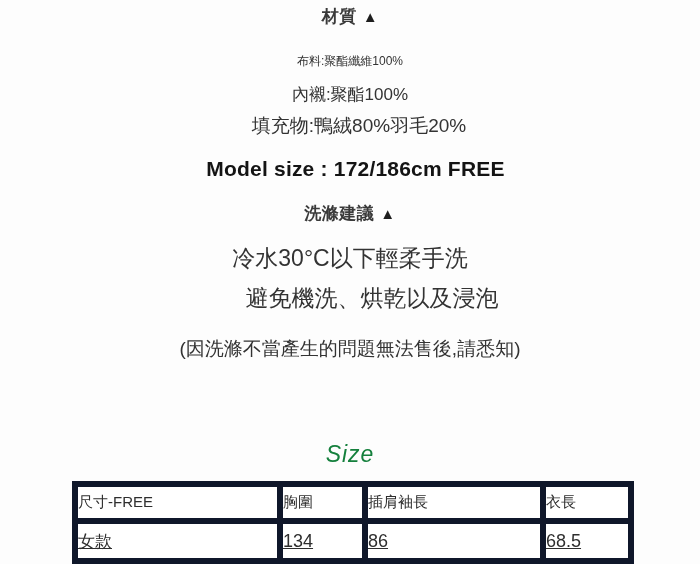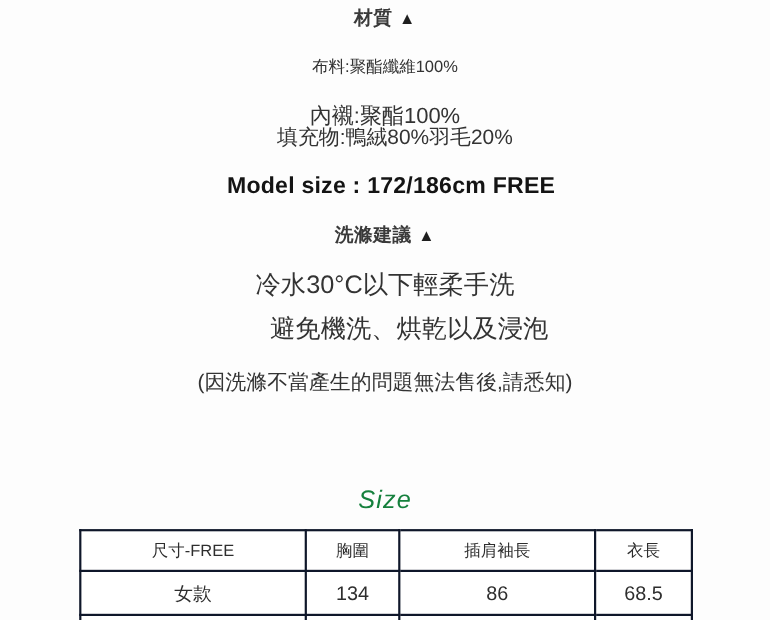--- a/index.html
+++ b/index.html
@@ -29,22 +29,22 @@
     font-weight: 600;
     letter-spacing: 0.5px;
     cursor: pointer;
   }
   .section-heading .tri {
     font-size: 15px;
     color: #1e1e1e;
     margin-left: 6px;
   }
   .mat-heading   { top: 5px; }
-  .mat-line-0    { top: 49px;  font-size: 15px; line-height: 24px; }
-  .mat-line-1    { top: 83px;  font-size: 20px; line-height: 24px; margin-top: 11px; }
+  .mat-line-0    { top: 49px;  font-size: 12px; line-height: 24px; }
+  .mat-line-1    { top: 83px;  font-size: 17px; line-height: 24px; }
   .mat-line-2    { top: 113px; font-size: 19px; line-height: 26px; padding-left: 18px; }
   .model-size    {
     top: 155px;
     font-size: 21px;
     line-height: 28px;
     font-weight: 700;
     color: #141414;
     letter-spacing: 0.2px;
     padding-left: 11px;
   }
@@ -67,34 +67,35 @@
     width: 556px;
     border-collapse: collapse;
     table-layout: fixed;
     background: #ffffff;
   }
   .size-table col.c0 { width: 205px; }
   .size-table col.c1 { width: 85px;  }
   .size-table col.c2 { width: 178px; }
   .size-table col.c3 { width: 88px;  }
   .size-table th, .size-table td {
-    border: 2px solid #0f172a;
-    text-align: center;
+    border: 6px solid #0f172a;
+    text-align: left;
     vertical-align: middle;
     font-weight: 400;
     color: #2e2e2e;
     overflow: hidden;
   }
   .size-table th {
     height: 37px;
     font-size: 15px;
   }
   .size-table td {
     height: 40px;
     font-size: 17px;
+    text-decoration: underline;
   }
   .size-table td.num { font-size: 18px; }
   .size-table tr.partial td {
     height: 20px;
     border-bottom: none;
   }
 </style>
 </head>
 <body>
 

